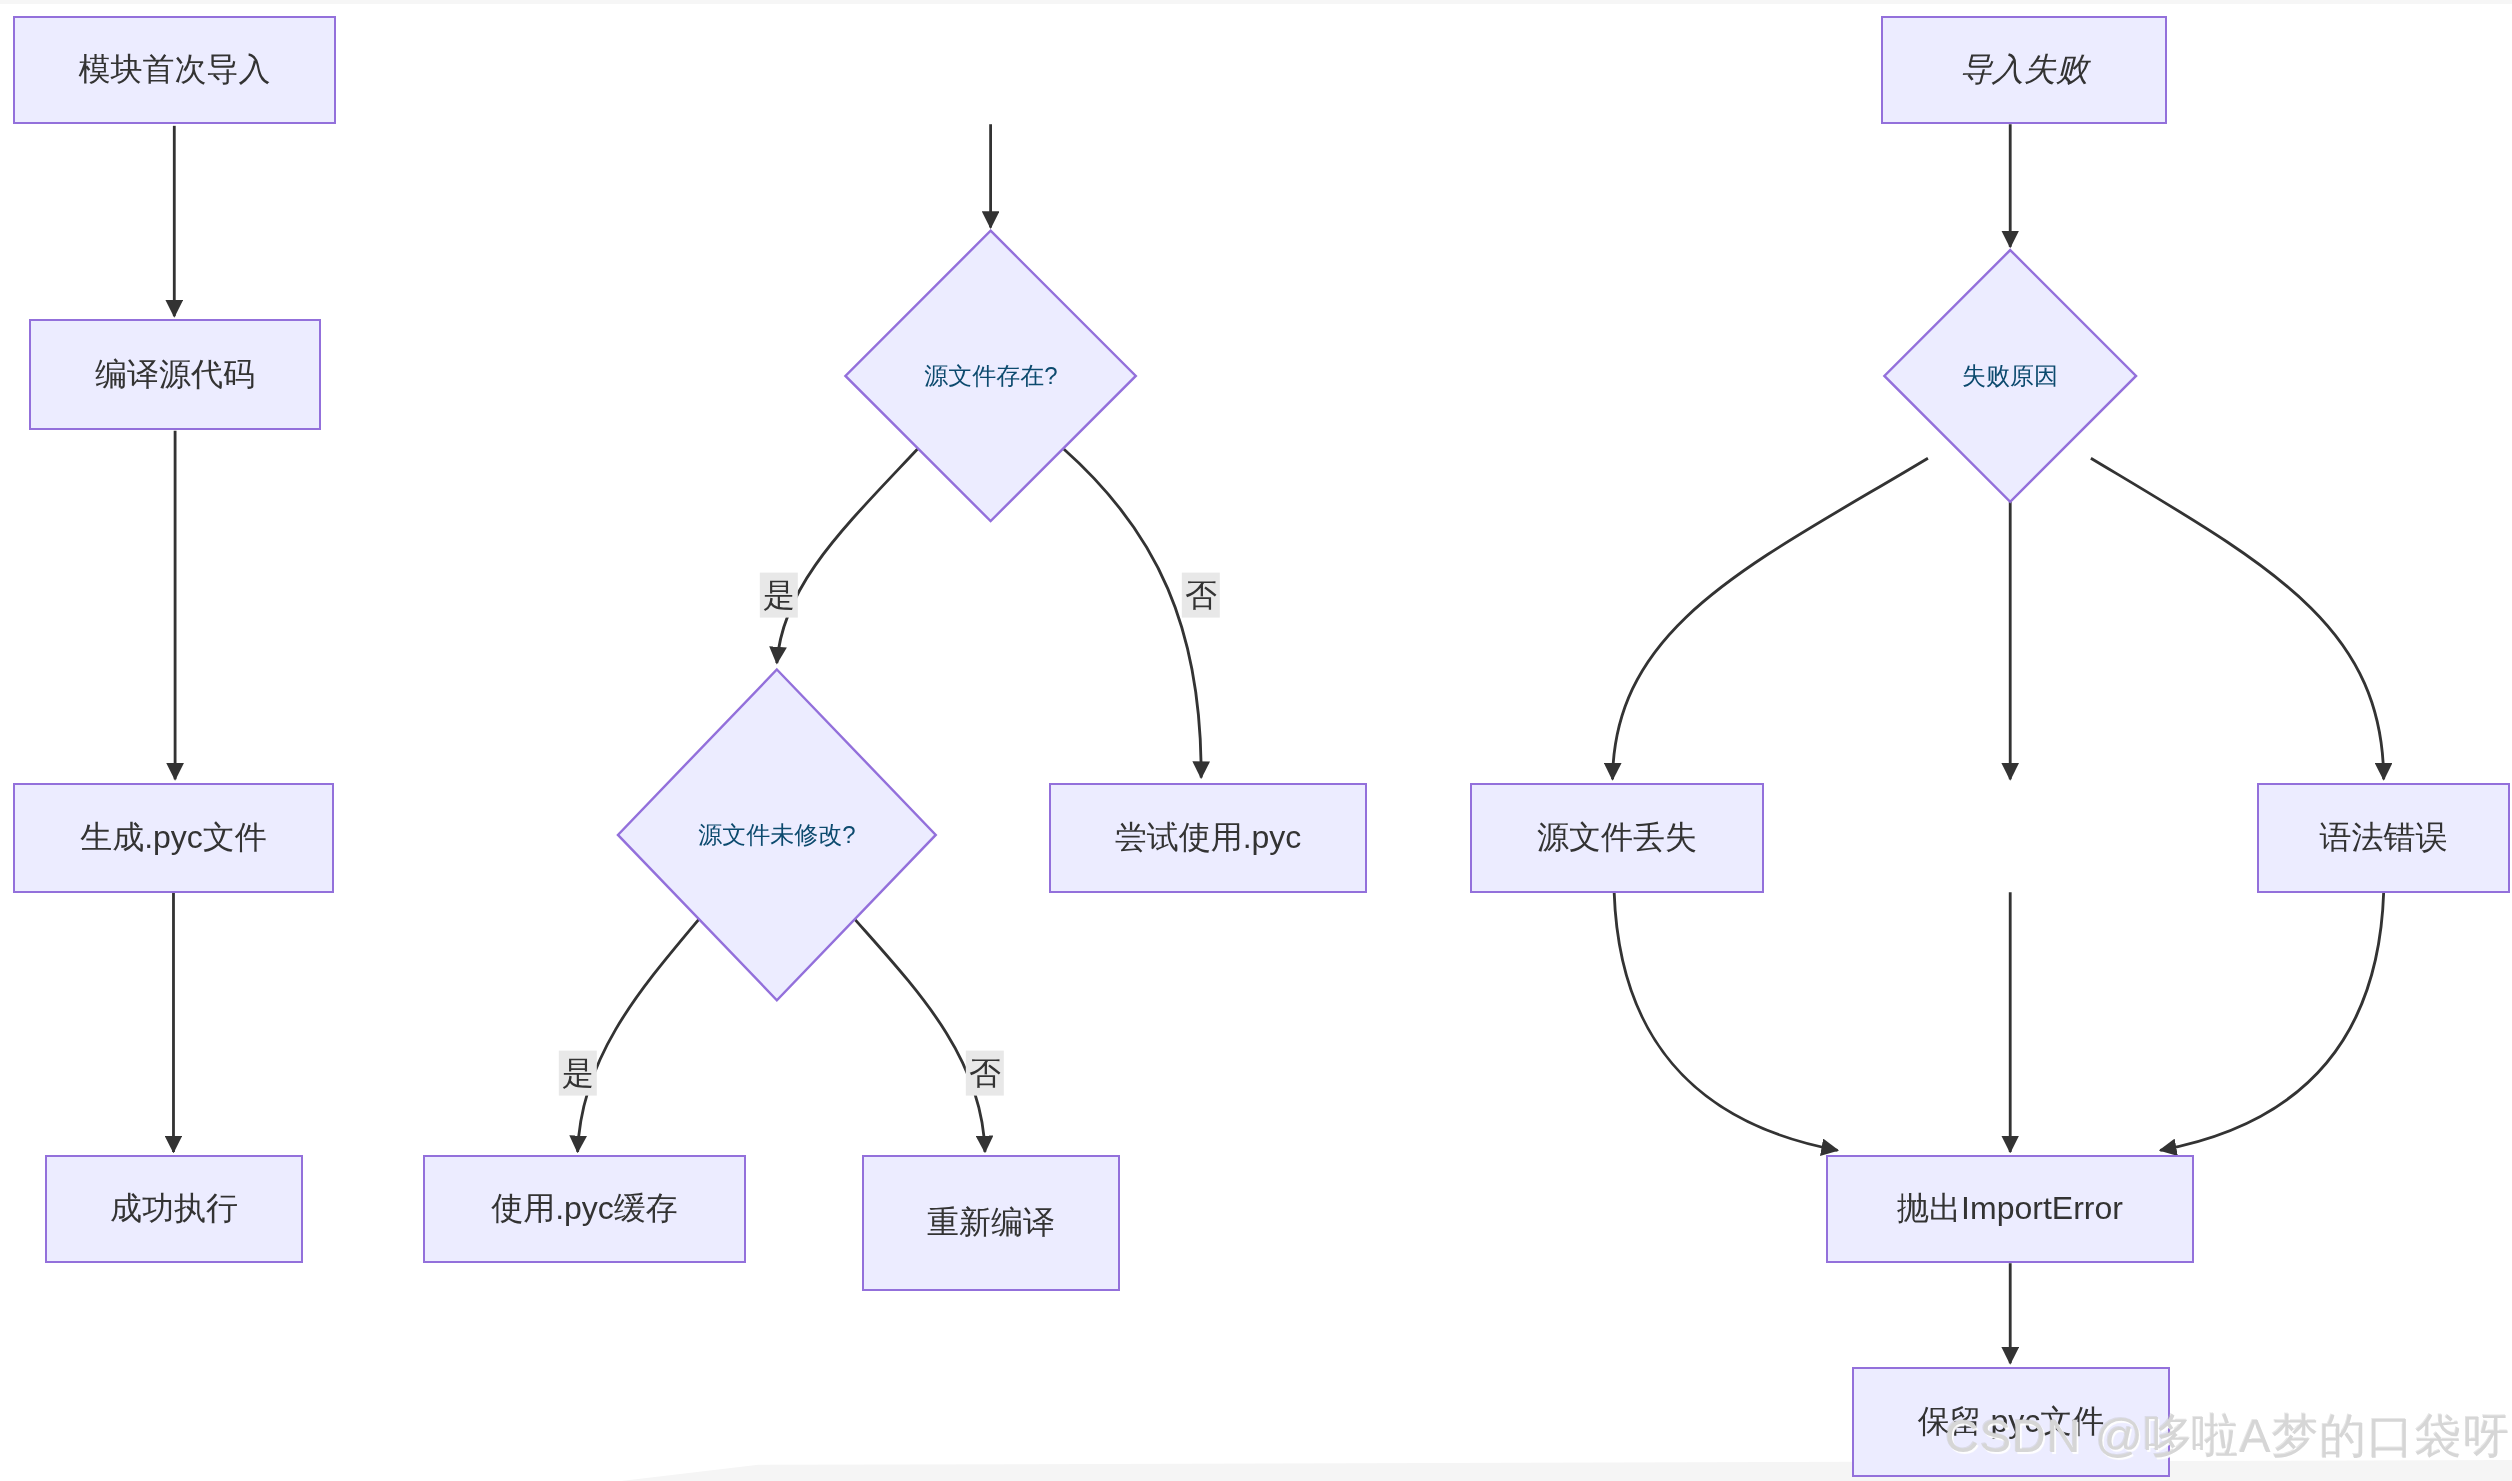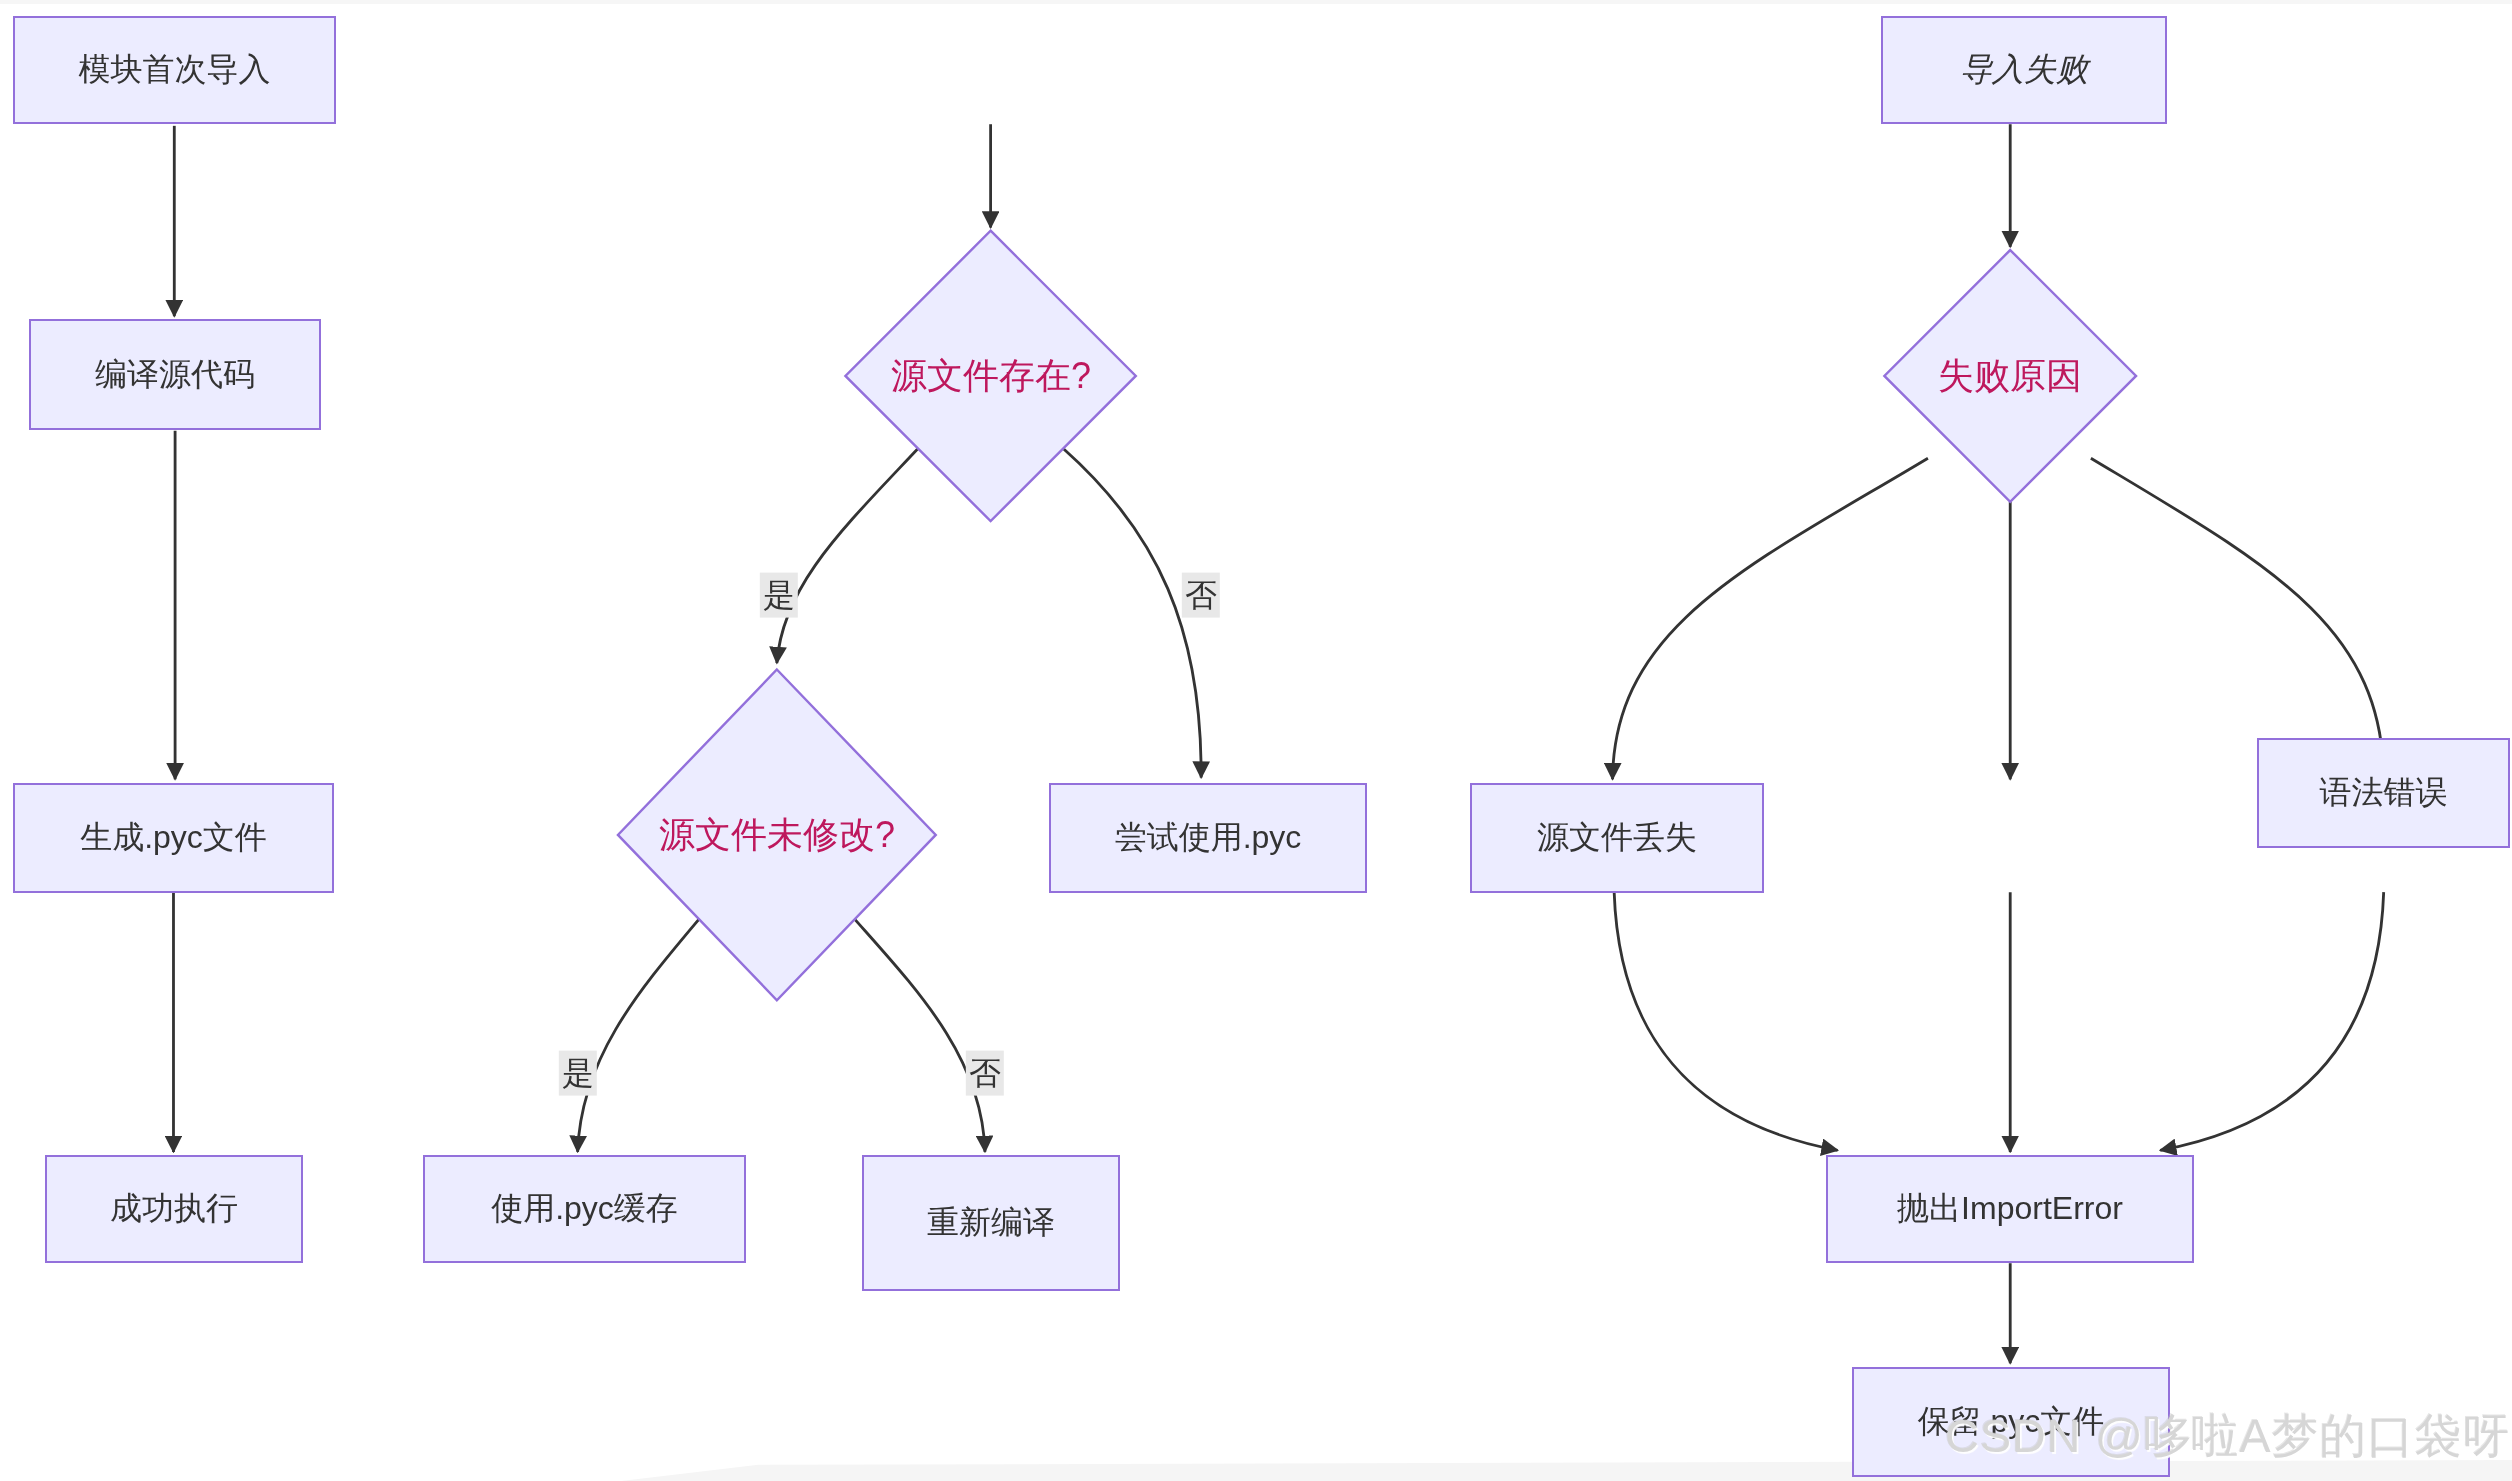--- a/index.html
+++ b/index.html
@@ -40,22 +40,22 @@
     font-size: 32px;
     display: flex;
     align-items: center;
     justify-content: center;
     white-space: nowrap;
     z-index: 2;
   }
   .diamond-label {
     position: absolute;
     transform: translate(-50%, -50%);
-    color: #be185d;
-    font-size: 36px;
+    color: #0c4a6e;
+    font-size: 24px;
     white-space: nowrap;
     z-index: 2;
   }
   .edge-label {
     position: absolute;
     transform: translate(-50%, -50%);
     background: #e8e8e8;
     color: #333333;
     font-size: 32px;
     line-height: 1.15;
@@ -144,21 +144,21 @@
   <div class="edge-label" style="left:578px; top:1073px;">是</div>
   <div class="edge-label" style="left:985px; top:1073px;">否</div>
 
   <div class="node" style="left:1881px; top:16px; width:286px; height:108px;font-style:italic;">
     <span>导入失败</span>
   </div>
   <div class="diamond-label" style="left:2010px; top:376px;">失败原因</div>
   <div class="node" style="left:1470px; top:783px; width:294px; height:110px;">
     <span>源文件丢失</span>
   </div>
-  <div class="node" style="left:2257px; top:738px; width:253px; height:110px;">
+  <div class="node" style="left:2257px; top:783px; width:253px; height:110px;">
     <span>语法错误</span>
   </div>
   <div class="node" style="left:1826px; top:1155px; width:368px; height:108px;">
     <span>抛出ImportError</span>
   </div>
   <div class="node" style="left:1852px; top:1367px; width:318px; height:110px;">
     <span>保留.pyc文件</span>
   </div>
 
   <div id="watermark">CSDN @哆啦A梦的口袋呀</div>

